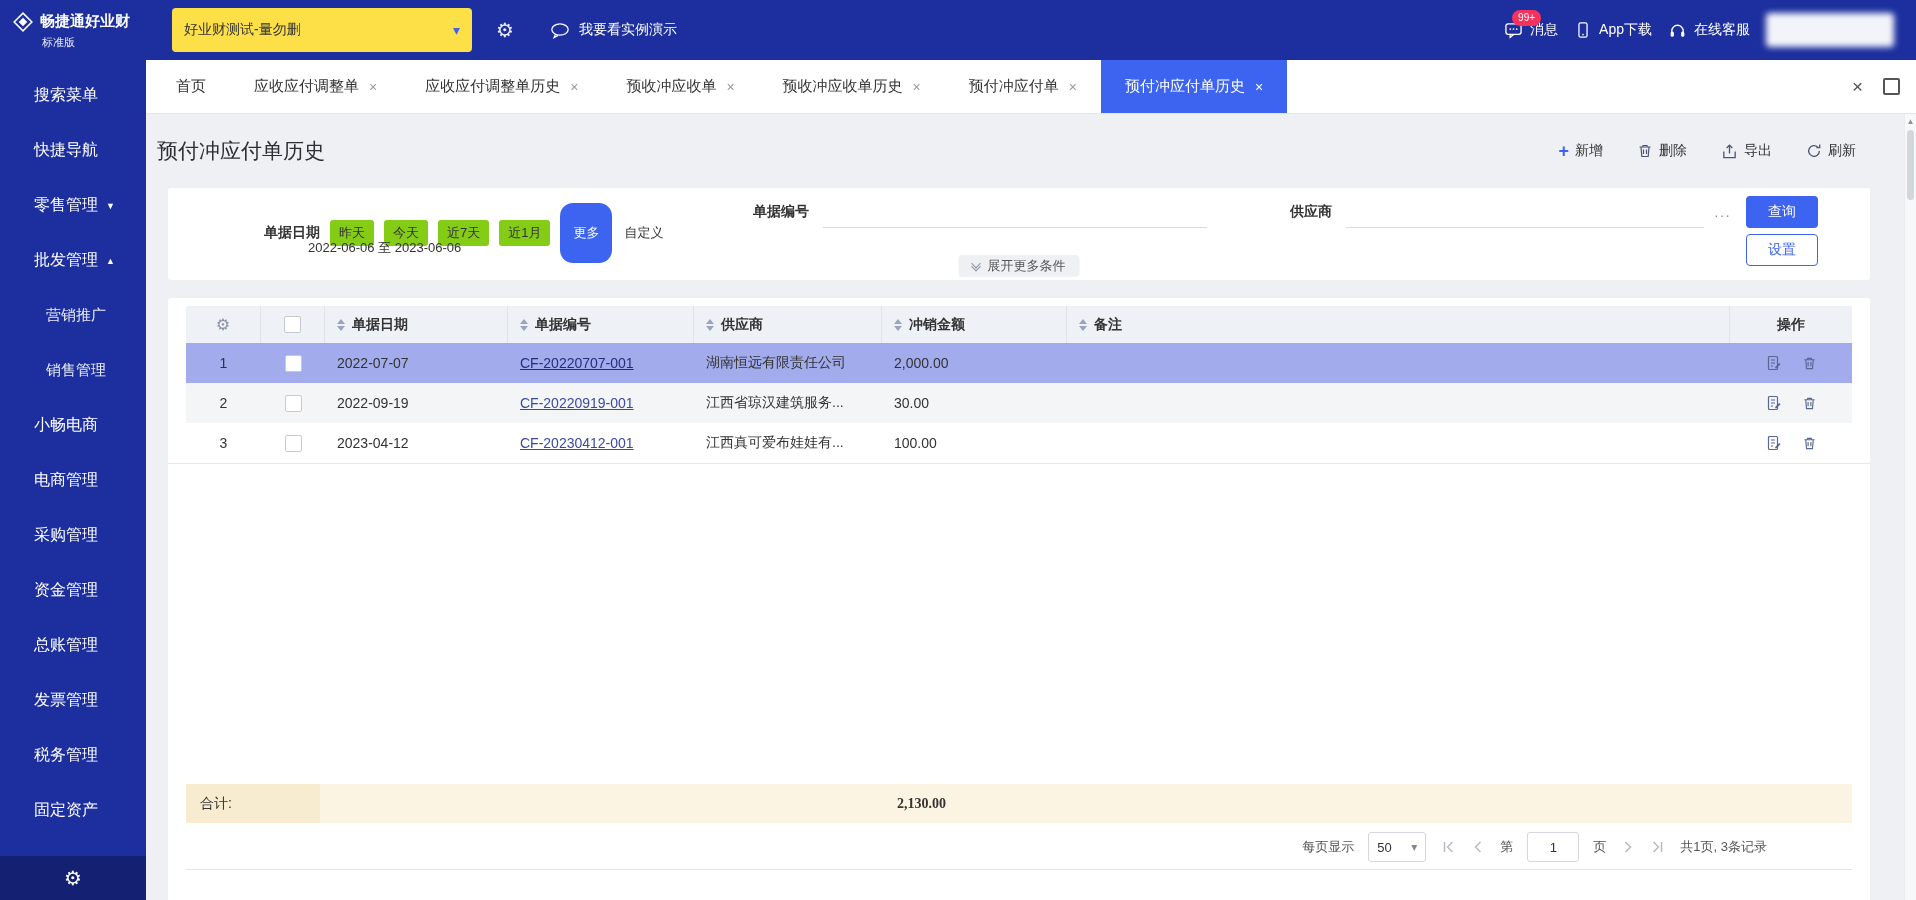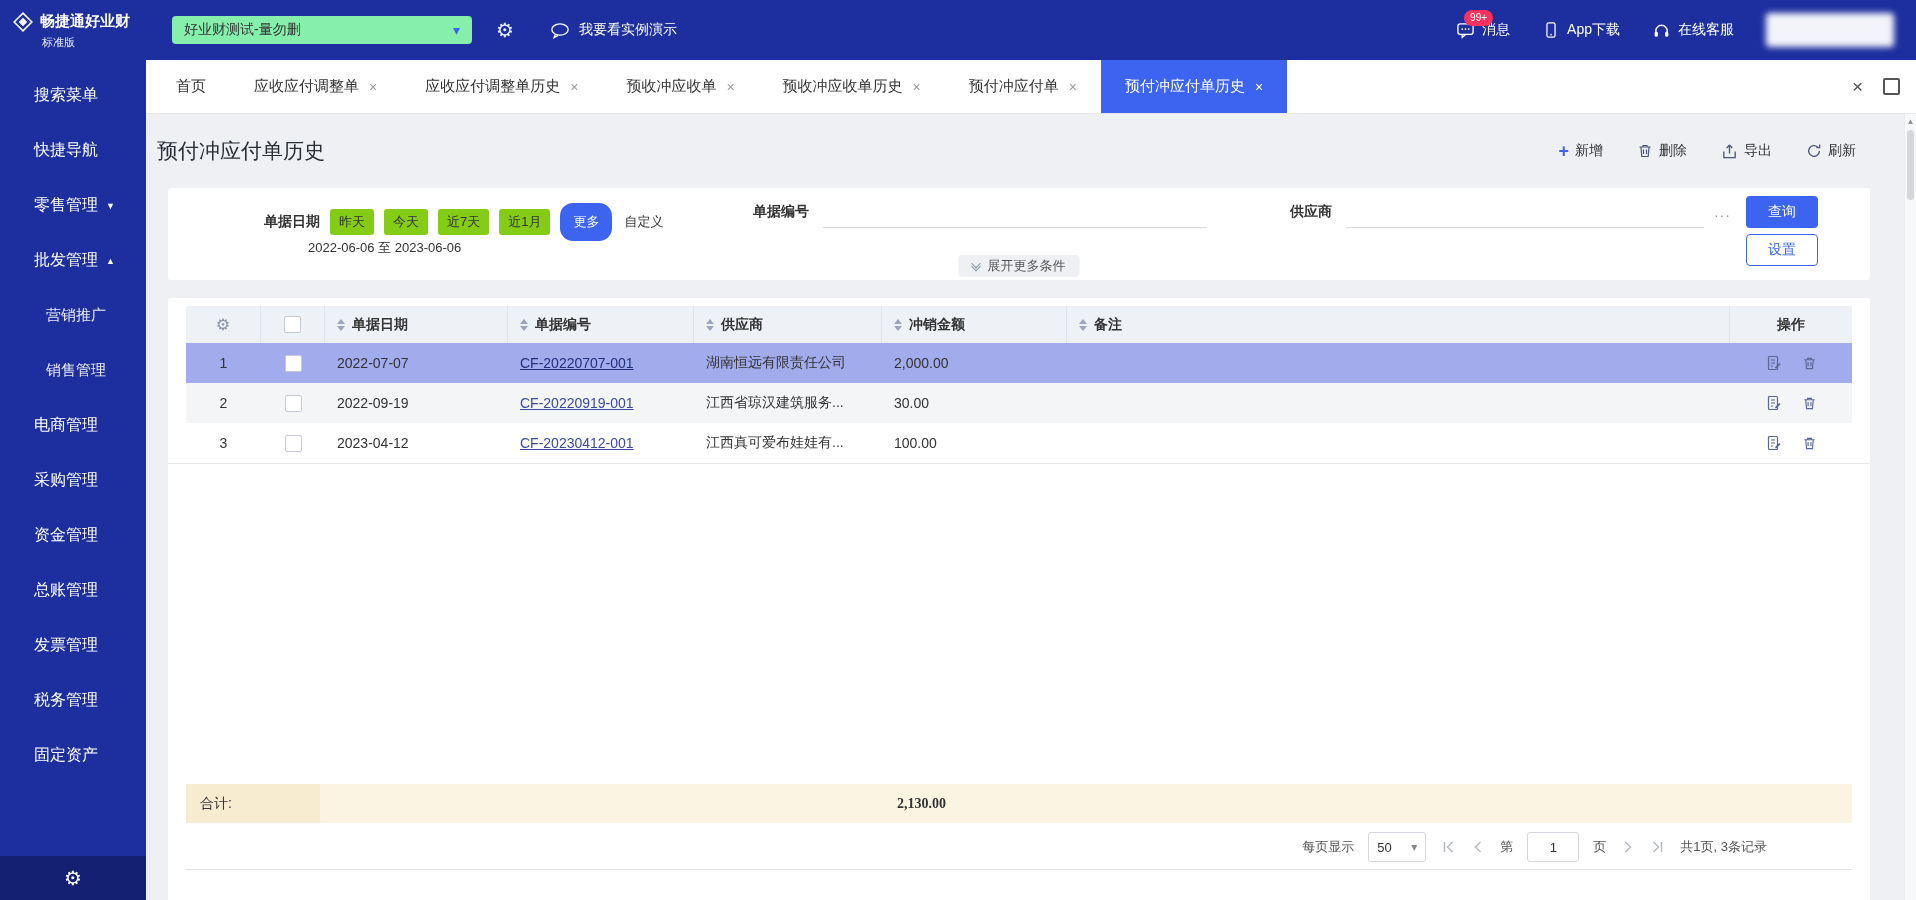--- a/index.html
+++ b/index.html
@@ -4,26 +4,26 @@
 <style>
   html,body{margin:0;padding:0;}
   body{font-family:"Liberation Sans","DejaVu Sans",sans-serif;}
   .app{position:relative;width:1916px;height:900px;overflow:hidden;background:#fff;}
 
   
   .topbar{position:absolute;left:0;top:0;right:0;height:60px;background:var(--topbar,#1d2f9e);display:flex;align-items:center;color:#fff;z-index:5;}
   .brand{width:146px;box-sizing:border-box;padding-left:12px;display:flex;flex-direction:column;justify-content:center;gap:2px;}
   .brand-top{display:flex;align-items:center;gap:6px;font-size:15px;font-weight:bold;white-space:nowrap;}
   .brand-sub{font-size:11px;color:#e8ecff;margin-left:30px;}
-  .org-pill{margin-left:26px;width:300px;height:28px;background:#86efac;border-radius:4px;display:flex;align-items:center;box-sizing:border-box;padding:0 12px;color:#333;font-size:14px;cursor:pointer;}
+  .org-pill{margin-left:26px;width:300px;height:44px;background:#fde047;border-radius:4px;display:flex;align-items:center;box-sizing:border-box;padding:0 12px;color:#333;font-size:14px;cursor:pointer;}
   .org-pill .grow{flex:1;}
   .org-chevron{color:var(--primary,#3c64f0);font-size:14px;}
   .topbar-gear{margin-left:24px;font-size:20px;color:#e8ecff;cursor:pointer;}
   .demo{margin-left:36px;display:flex;align-items:center;gap:9px;font-size:14px;cursor:pointer;}
-  .topbar-right{margin-left:auto;display:flex;align-items:center;gap:32px;padding-right:22px;font-size:14px;}
+  .topbar-right{margin-left:auto;display:flex;align-items:center;gap:16px;padding-right:22px;font-size:14px;}
   .tb-item{display:flex;align-items:center;gap:7px;cursor:pointer;position:relative;}
   .badge{position:absolute;top:-11px;left:8px;background:var(--badge,#f5315d);color:#fff;font-size:10px;line-height:10px;padding:3px 6px;border-radius:9px;white-space:nowrap;}
   .user-blur{width:128px;height:34px;background:rgba(255,255,255,0.95);border-radius:4px;filter:blur(3px);cursor:pointer;}
 
   
   .sidebar{position:absolute;left:0;top:60px;bottom:0;width:146px;background:var(--topbar,#1d2f9e);color:#fff;overflow:hidden;z-index:4;}
   .s-menu{padding-top:8px;}
   .s-item{height:55px;display:flex;align-items:center;padding-left:34px;font-size:16px;cursor:pointer;white-space:nowrap;}
   .s-item.sub{padding-left:46px;font-size:15px;color:rgba(255,255,255,0.9);}
   .s-arrow{margin-left:8px;font-size:9px;color:#fff;}
@@ -46,21 +46,21 @@
   .title-actions{margin-left:auto;display:flex;align-items:center;gap:34px;font-size:14px;color:#333;}
   .action{display:flex;align-items:center;gap:6px;cursor:pointer;}
   .action .plus{color:var(--primary,#3c64f0);font-size:18px;font-weight:bold;line-height:1;}
   .action svg{color:#4a5677;}
 
   
   .filter-card{position:relative;margin:0 46px 0 22px;height:92px;background:#fff;border-radius:3px;}
   .f-label{font-weight:bold;font-size:14px;color:#333;}
   .fg-date{position:absolute;left:96px;top:15px;display:flex;align-items:center;gap:10px;}
   .qbtn{background:#84cc16;padding:4px 9px;border-radius:3px;font-size:13px;color:#333;cursor:pointer;white-space:nowrap;}
-  .qbtn.more{background:var(--primary,#3c64f0);color:#fff;border-radius:13px;padding:10px 13px;}
+  .qbtn.more{background:var(--primary,#3c64f0);color:#fff;border-radius:13px;padding:21px 13px;}
   .qbtn.custom{background:none;padding:4px 2px;}
   .f-range{position:absolute;left:140px;top:51px;font-size:13px;color:#333;}
   .fg-docno{position:absolute;left:585px;top:15px;display:flex;align-items:flex-start;}
   .fg-supplier{position:absolute;left:1122px;top:15px;display:flex;align-items:flex-start;}
   .u-input{border:none;border-bottom:1px solid #d8dbe0;height:22px;margin-left:14px;font-size:13px;color:#333;outline:none;background:transparent;}
   .ellipsis-btn{margin-left:10px;color:#8a93a6;font-size:14px;letter-spacing:1px;cursor:pointer;padding-top:4px;}
   .btn-search{position:absolute;right:52px;top:8px;width:72px;height:32px;background:var(--primary,#3c64f0);color:#fff;border:none;border-radius:4px;font-size:14px;cursor:pointer;font-family:inherit;}
   .btn-settings{position:absolute;right:52px;top:46px;width:72px;height:32px;background:#fff;color:var(--primary,#3c64f0);border:1px solid var(--primary,#3c64f0);border-radius:4px;font-size:14px;cursor:pointer;box-sizing:border-box;font-family:inherit;}
   .expand-more{position:absolute;left:50%;transform:translateX(-50%);bottom:3px;height:22px;display:flex;align-items:center;gap:8px;background:#eef0f3;border-radius:4px;padding:0 14px;font-size:13px;color:#555;cursor:pointer;}
   .dbl-chev{display:flex;flex-direction:column;align-items:center;margin-top:-3px;}
@@ -204,20 +204,23 @@
           <span>批发管理</span>
           <span class="s-arrow">▲</span>
         </div>
       <div class="s-item sub">
           <span>营销推广</span>
         </div>
       <div class="s-item sub">
           <span>销售管理</span>
         </div>
       <div class="s-item">
+          <span>小畅电商</span>
+        </div>
+      <div class="s-item">
           <span>电商管理</span>
         </div>
       <div class="s-item">
           <span>采购管理</span>
         </div>
       <div class="s-item">
           <span>资金管理</span>
         </div>
       <div class="s-item">
           <span>总账管理</span>

